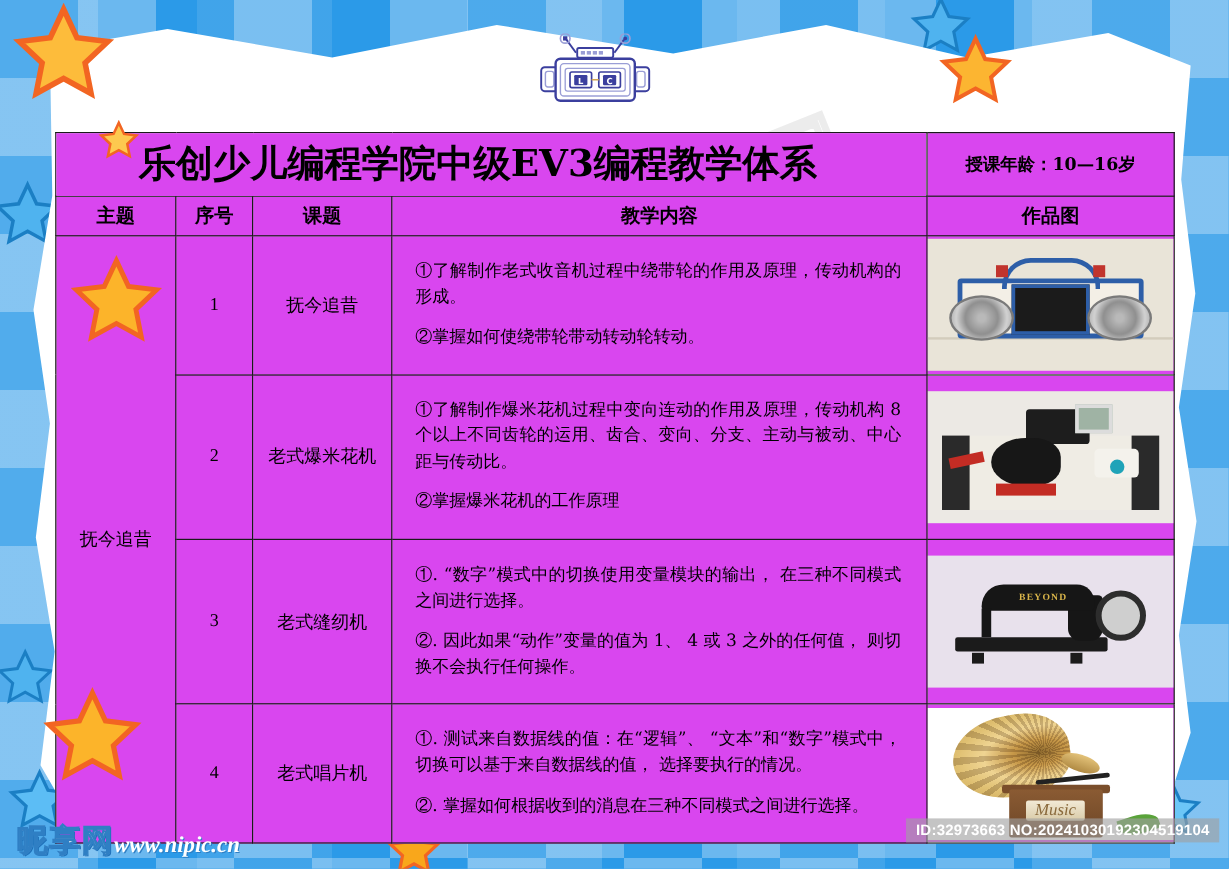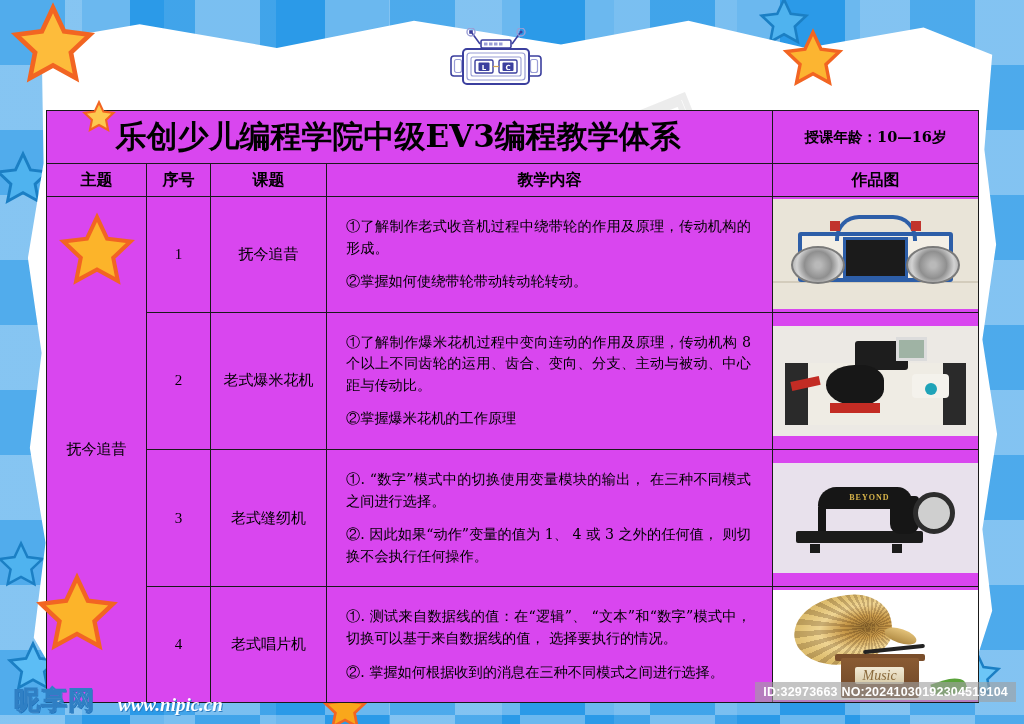--- a/index.html
+++ b/index.html
@@ -251,21 +251,21 @@
     color:#8a6a3c; font-size:14px; font-style:italic; font-family:"Liberation Serif",serif;
   }
   .art-gram .leaf{
     position:absolute; right:6%; bottom:4%; width:34px; height:16px;
     background:#5aa33a; border-radius:0 60% 0 60%; transform:rotate(-18deg);
   }
 
   
   .nipic{
     position:absolute; left:14px; bottom:6px;
-    display:flex; align-items:flex-end; gap:23px;
+    display:flex; align-items:flex-end; gap:0;
   }
   .nipic-zh{
     font-family:"DejaVu Sans","Liberation Sans",sans-serif;
     font-size:26px; font-weight:bold; color:#ffffff;
     letter-spacing:1px;
     -webkit-text-stroke:1px #2f7fc4;
     text-shadow:1px 1px 0 #1d6fb8;
   }
   .nipic-url{
     font-family:"Liberation Serif","DejaVu Serif",serif;

